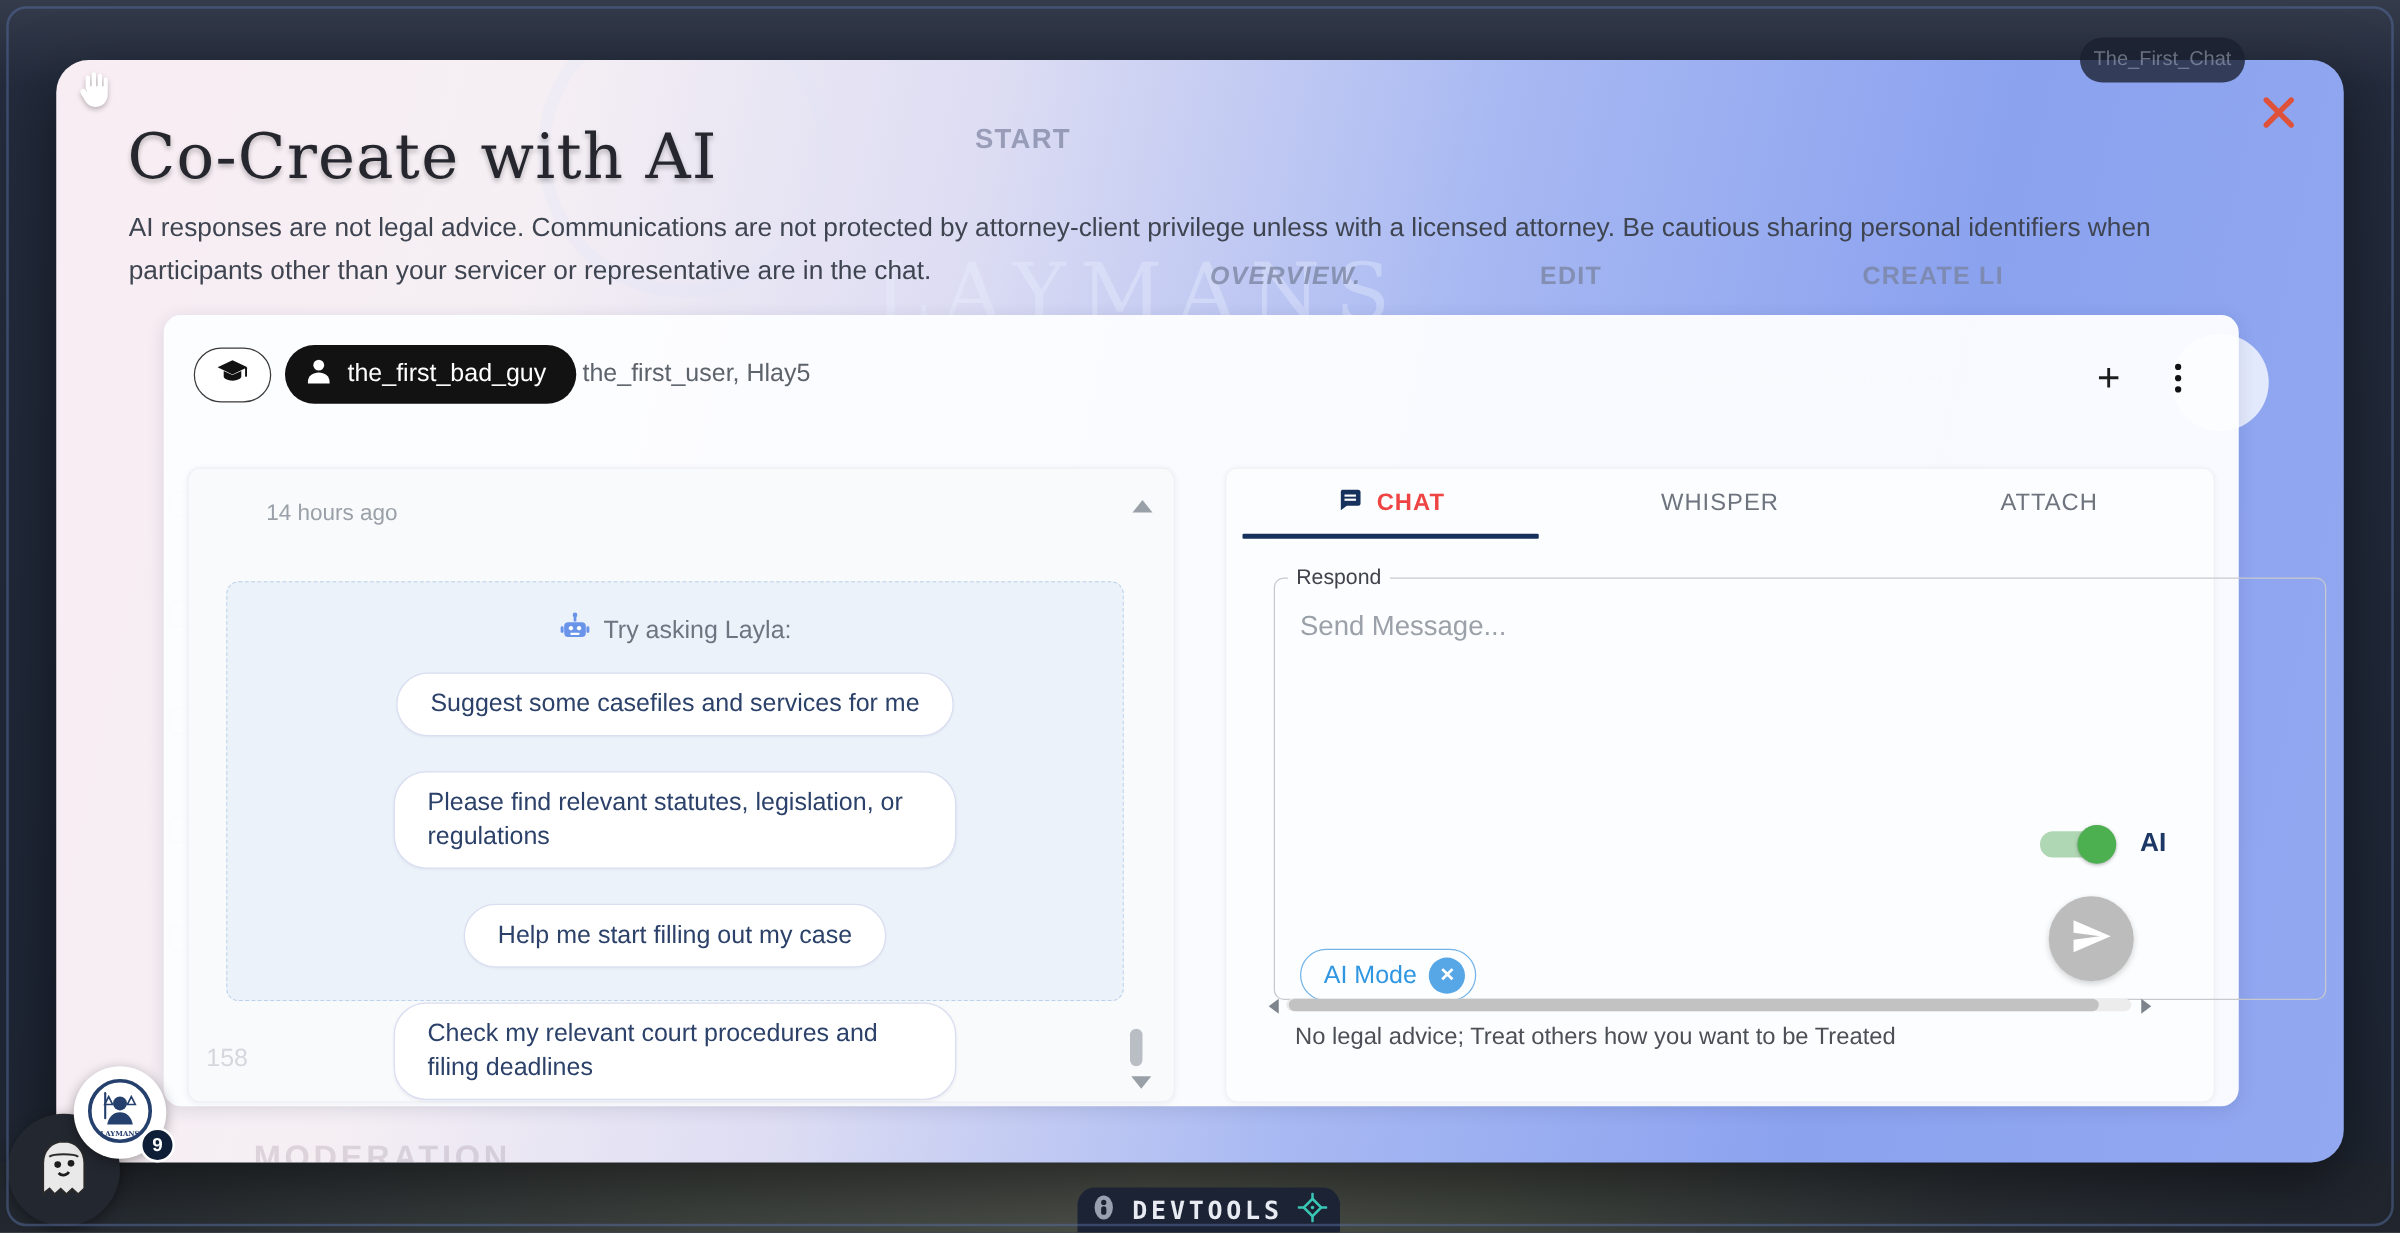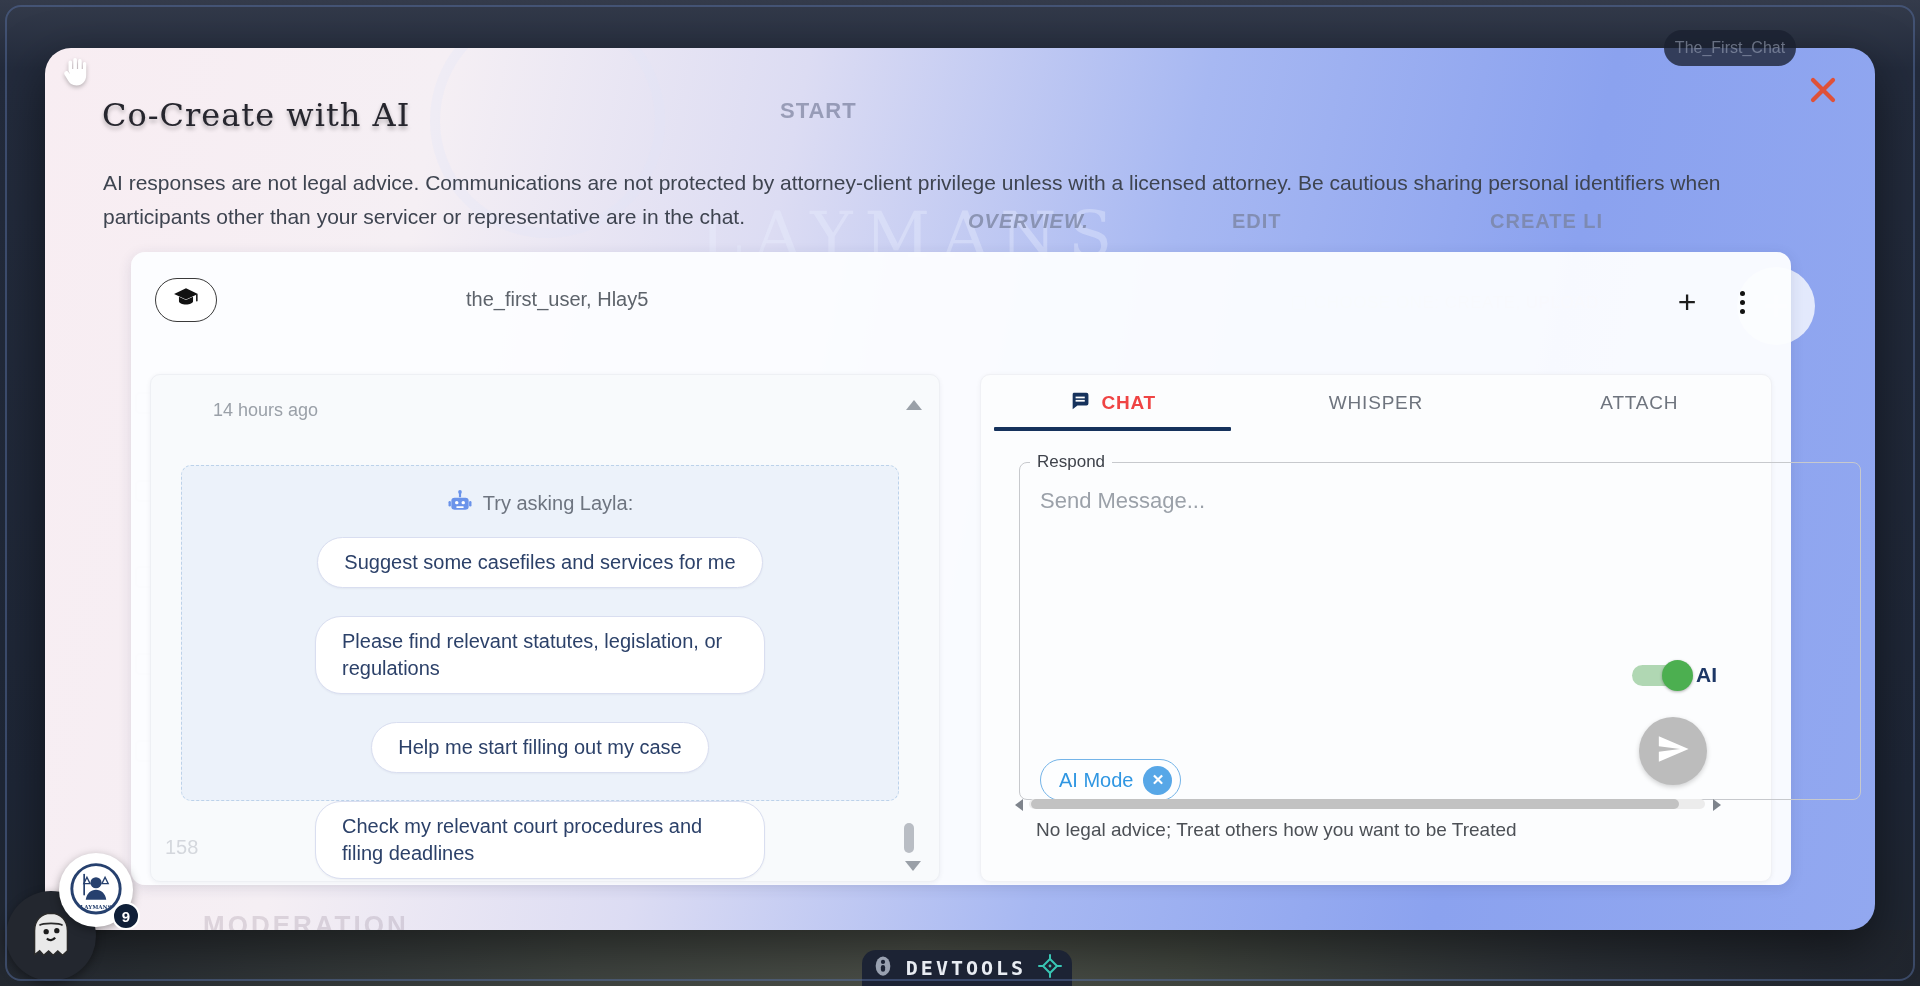--- a/index.html
+++ b/index.html
@@ -18,21 +18,21 @@
   .devtools-tab { position:absolute; left:862px; top:950px; width:210px; height:36px; z-index:40;
     background:#1c2334; border-radius:14px 14px 0 0; display:flex; align-items:center; justify-content:center; gap:12px; cursor:pointer; }
   .devtools-tab .label { color:#e8ecf2; font-family:"DejaVu Sans Mono", monospace; font-weight:bold; font-size:20px; letter-spacing:3px;text-align:right; }
 
   
   .modal { position:absolute; left:45px; top:48px; width:1830px; height:882px; border-radius:26px; z-index:10; overflow:hidden;
     background:linear-gradient(102deg,#f8edf2 0%, #f5eff4 20%, #dcdcf3 38%, #a7b8f2 58%, #8ba2ef 78%, #92a8f0 100%);
     box-shadow:0 18px 50px rgba(0,0,0,.5); }
   .hand { position:absolute; left:13px; top:6px; width:36px; height:36px; z-index:20; filter:drop-shadow(0 2px 2px rgba(0,0,0,.25)); }
   .close-btn { position:absolute; right:34px; top:24px; width:36px; height:36px; z-index:25; cursor:pointer; display:flex; align-items:center; justify-content:center; }
-  .modal-title { position:absolute; left:57px; top:48px; font-family:"DejaVu Serif", serif; font-size:32px; font-weight:500;
+  .modal-title { position:absolute; left:57px; top:48px; font-family:"DejaVu Serif", serif; font-size:50px; font-weight:500;
     color:#26262e; letter-spacing:1px; z-index:5; text-shadow:0 3px 4px rgba(0,0,0,.28); }
   .modal-disclaimer { position:absolute; left:58px; top:118px; width:1706px; font-size:21px; line-height:34px; color:#3e4450; z-index:5; }
 
   
   .ghost { position:absolute; pointer-events:none; }
   .g-ring { left:385px; top:-45px; width:235px; height:235px; border-radius:50%; border:10px solid rgba(225,230,250,.30); z-index:1; }
   .g-watermark { left:655px; top:150px; font-family:"DejaVu Serif", serif; font-size:64px; letter-spacing:12px; color:rgba(235,240,255,.38); z-index:1; }
   .g-start { left:735px; top:50px; font-size:22px; font-weight:bold; letter-spacing:1px; color:rgba(70,80,110,.45); z-index:1; }
   .g-navrow { top:162px; font-size:20px; font-weight:bold; letter-spacing:1px; color:rgba(120,130,158,.75); z-index:1; }
   .g-overview { left:923px;font-style:italic; } .g-edit { left:1187px; } .g-create { left:1445px; }
@@ -83,21 +83,21 @@
   .tab.active::after { content:""; position:absolute; left:13px; right:13px; bottom:0; height:4px; background:#16325c; border-radius:1px; }
   fieldset.respond { position:absolute; left:38px; top:77px; width:842px; height:348px; border:1px solid #c7c9cd; border-radius:8px; }
   fieldset.respond legend { margin-left:10px; padding:0 7px; font-size:17px; color:#3f434b; }
   .msg-input { position:absolute; left:6px; top:6px; width:540px; height:260px; border:none; outline:none; resize:none;
     background:transparent; font-family:"Liberation Sans", sans-serif; font-size:22px; color:#33373d; padding:10px 14px; }
   .msg-input::placeholder { color:#9ba1a9; }
   .ai-switch { position:absolute; left:612px; top:186px; width:96px; height:34px; cursor:pointer; }
   .ai-switch .track { position:absolute; left:0; top:7px; width:52px; height:21px; border-radius:11px; background:#97ca99; opacity:.75; }
   .ai-switch .knob { position:absolute; left:30px; top:2px; width:31px; height:31px; border-radius:50%; background:#4caf50;
     box-shadow:0 1px 3px rgba(0,0,0,.3); }
-  .ai-switch .lbl { position:absolute; left:64px; top:5px; font-size:21px; font-weight:bold; color:#1d3766; }
+  .ai-switch .lbl { position:absolute; left:80px; top:5px; font-size:21px; font-weight:bold; color:#1d3766; }
   .send-btn { position:absolute; left:619px; top:245px; width:68px; height:68px; border-radius:50%; background:#bcbcbc;
     display:flex; align-items:center; justify-content:center; cursor:pointer; box-shadow:0 2px 5px rgba(0,0,0,.18); }
   .mode-chip { position:absolute; left:20px; top:287px; height:42px; display:flex; align-items:center; gap:10px;
     border:1.6px solid #74b4e8; border-radius:22px; padding:0 8px 0 18px; color:#2f96e2; font-size:20px; cursor:pointer; background:#fdfeff; }
   .mode-chip .x { width:29px; height:29px; border-radius:50%; background:#57a7e7; color:#fff; display:flex; align-items:center;
     justify-content:center; font-size:15px; font-weight:bold; cursor:pointer; }
   .hscroll { position:absolute; left:48px; top:424px; width:676px; height:10px; border-radius:5px; background:#ececec; cursor:pointer; }
   .hscroll .thumb { position:absolute; left:2px; top:0; width:648px; height:10px; border-radius:5px; background:#c2c2c2; }
   .harrow { position:absolute; top:424px; width:0; height:0; cursor:pointer; }
   .harrow.left { left:34px; border-top:6px solid transparent; border-bottom:6px solid transparent; border-right:8px solid #7e848c; }
@@ -164,20 +164,29 @@
       <div class="grad-pill">
         <span>
           <svg viewBox="0 0 24 24" width="30" height="26" fill="#111">
               <polygon points="12,3 23,8.2 12,13.4 1,8.2"></polygon>
               <path d="M5.5 10.8v4.2c0 1.6 2.9 3 6.5 3s6.5-1.4 6.5-3v-4.2l-6.5 3.1-6.5-3.1z"></path>
               <rect x="21.3" y="8.2" width="1.4" height="7" rx="0.7"></rect>
             </svg>
         </span>
       </div>
 
+      <div class="user-pill">
+        <span>
+          <svg viewBox="0 0 24 24" width="26" height="26">
+              <circle cx="12" cy="7.5" r="4" fill="#fff"></circle>
+              <path d="M4 20c0-4.4 3.6-7 8-7s8 2.6 8 7v1H4z" fill="#fff"></path>
+            </svg>
+        </span>
+        <span>the_first_bad_guy</span>
+      </div>
 
       <div class="participants">the_first_user, Hlay5</div>
 
       <div class="icon-btn plus-btn">+</div>
       <div class="icon-btn kebab-btn">
           <i></i>
           <i></i>
           <i></i>
         </div>
 

